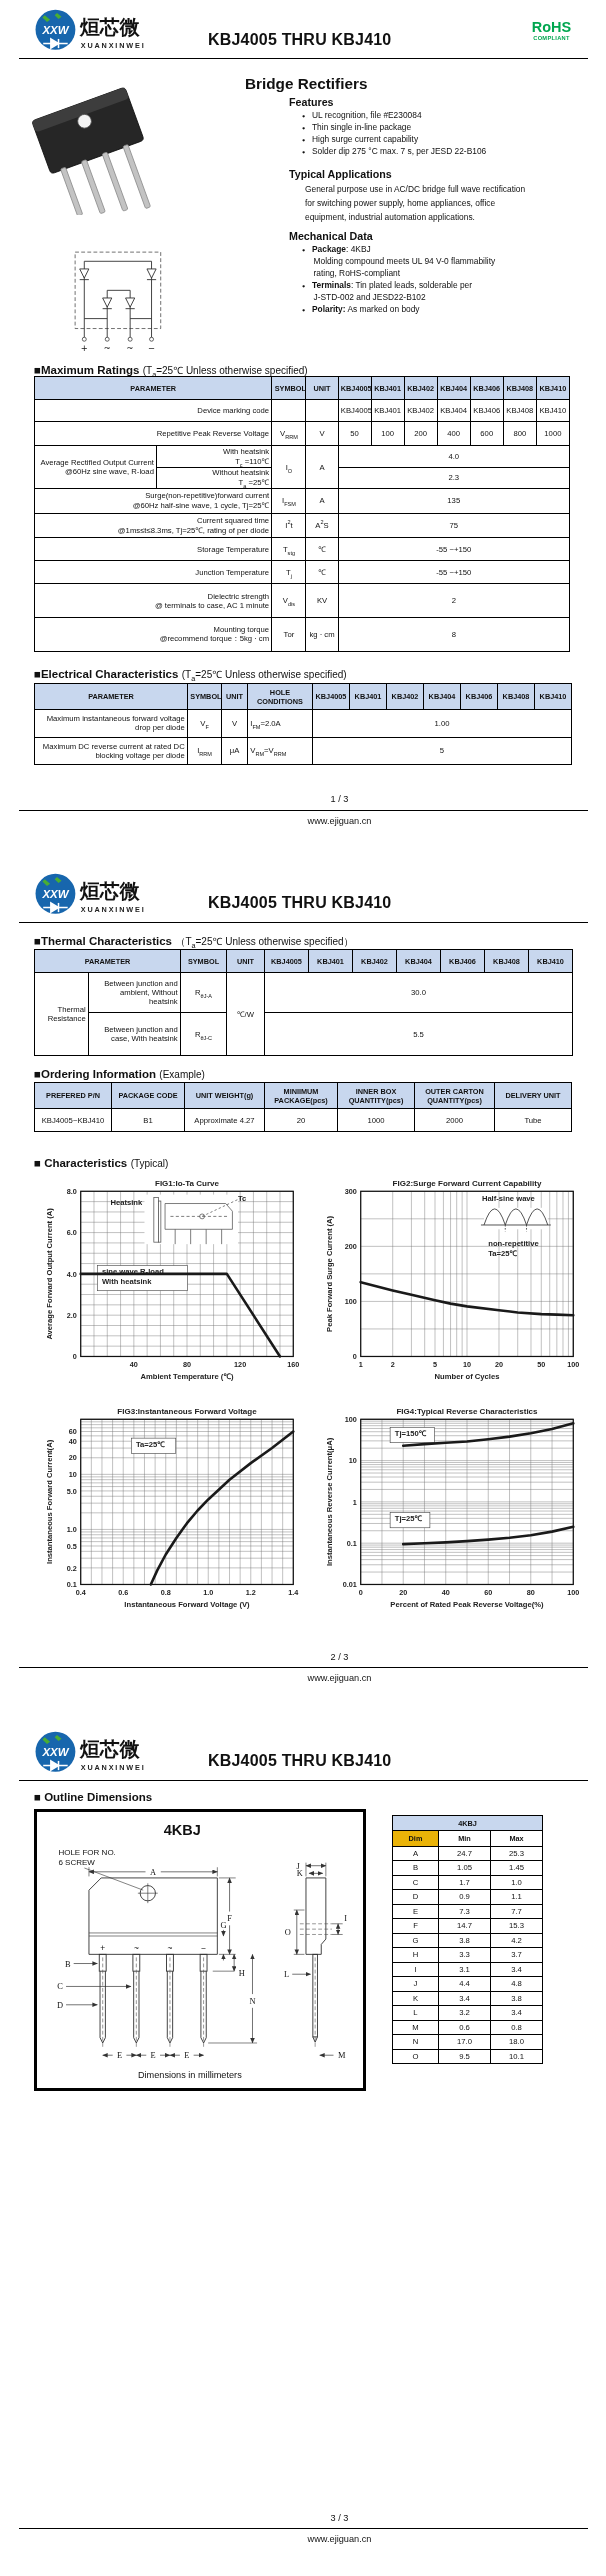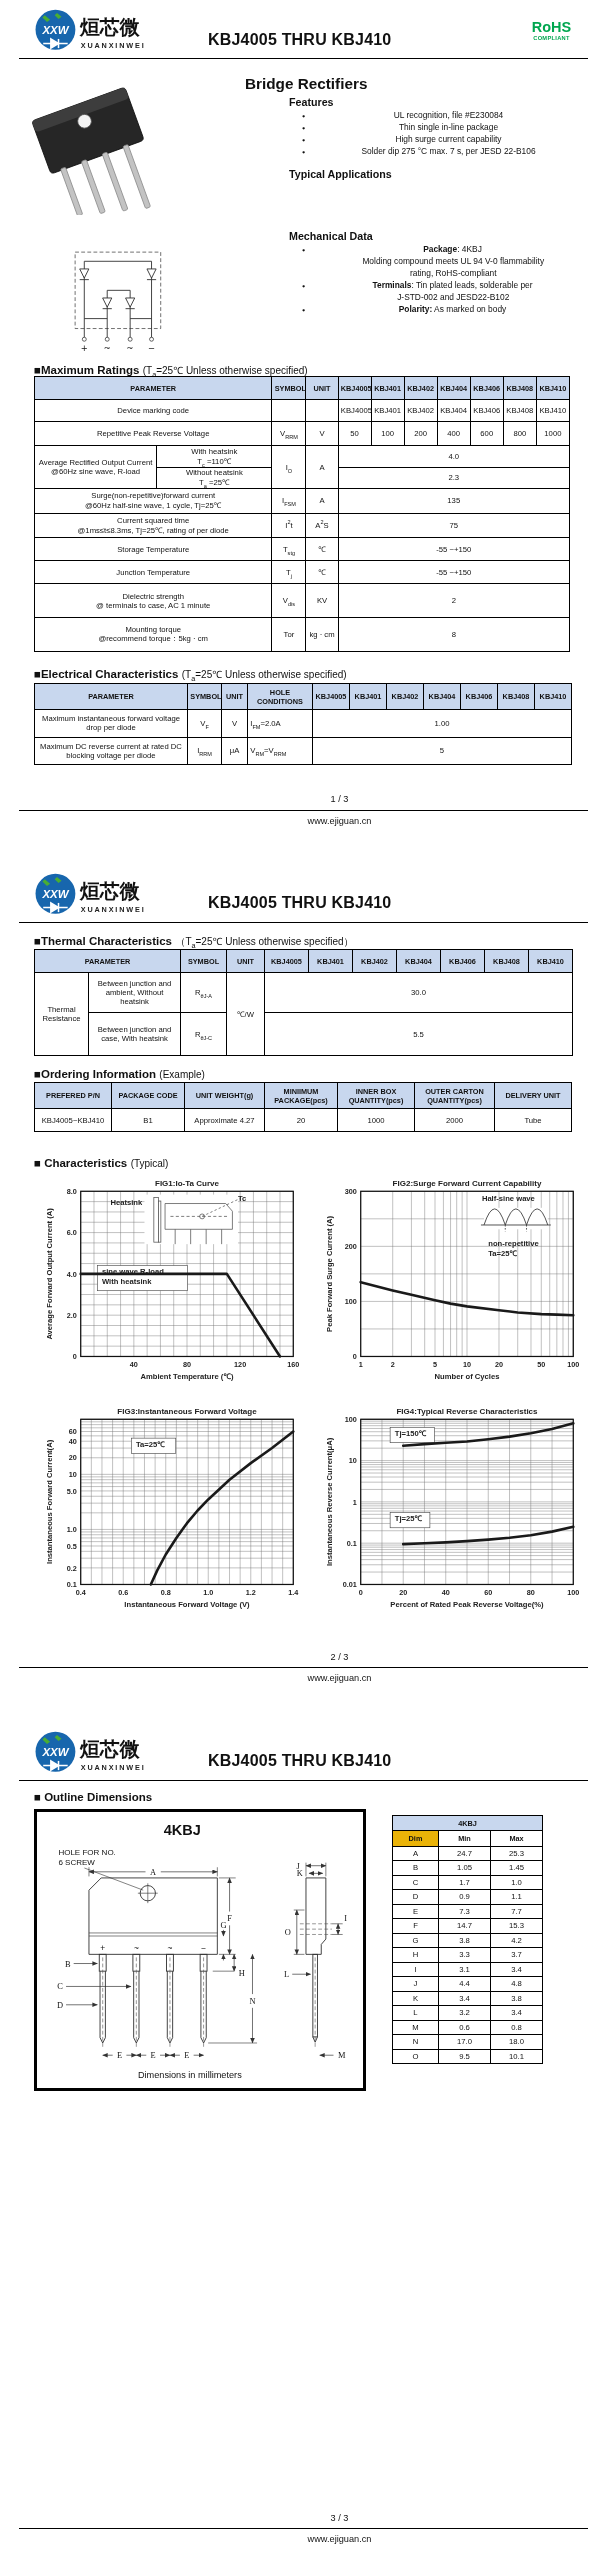--- a/index.html
+++ b/index.html
@@ -8,33 +8,33 @@
 .page{position:absolute;left:0;width:607px;height:859px;background:#fff;overflow:hidden;padding-left:36px;}
 .abs{position:absolute;}
 .hrule{position:absolute;left:19px;right:19px;border-top:1.3px solid #000;}
 .doc-title{position:absolute;font-size:16px;font-weight:bold;letter-spacing:0.2px;white-space:nowrap;}
 .rohs{position:absolute;text-align:center;color:#00a64f;line-height:1.05;}
 .rohs .r1{font-size:14.5px;font-weight:bold;}
 .rohs .r2{font-size:5.7px;font-weight:bold;letter-spacing:0.3px;}
 .rt-title{font-size:15.3px;font-weight:bold;}
 .rt-h{font-size:10.7px;font-weight:bold;}
 .rt{font-size:8.4px;line-height:1.35;}
-ul.blist{list-style:none;text-align:center;}
+ul.blist{list-style:none;}
 ul.blist li{font-size:8.4px;line-height:12px;position:relative;padding-left:10px;}
 ul.blist li::before{content:"●";font-size:5.4px;position:absolute;left:0;top:0.8px;}
 .mech .cont{padding-left:1.5px;}
 .b{font-weight:bold;}
 .sec-h{position:absolute;left:34px;white-space:nowrap;}
 .shb{font-weight:bold;font-size:11.5px;}
 .shc{font-size:10px;}
 .dtable{border-collapse:collapse;font-size:7.7px;table-layout:fixed;position:absolute;background:#fff;}
 .dtable th,.dtable td{border:0.8px solid #000;padding:0.8px 2.3px;text-align:center;vertical-align:middle;}
 .dtable th{background:#c8d7ee;font-weight:bold;font-size:7.3px;}
 .dtable td{font-size:7.7px;}
-.dtable td.param{text-align:center;}
+.dtable td.param{text-align:right;}
 .pre{white-space:pre-line;}
 sub,sup{font-size:72%;line-height:0;}
 .pageno,.site{position:absolute;width:100%;text-align:center;font-size:9.2px;}
 .dims{font-size:8px;}
 .dims td{height:14.5px;padding:0 1.5px;}
 .dims th{height:15.3px;}
 
 .tick{font:bold 9.5px "Liberation Sans",sans-serif;fill:#222;}
 .ctitle{font:bold 10.5px "Liberation Sans",sans-serif;fill:#222;}
 .clabel{font:bold 10px "Liberation Sans",sans-serif;fill:#222;}
@@ -99,20 +99,21 @@
   <div class="abs rt-title" style="left:245px;top:75px">Bridge Rectifiers</div>
   <div class="abs rt-h" style="left:289px;top:96px">Features</div>
   <ul class="abs blist" style="left:302px;top:109px;width:283px">
 
   <li>UL recognition, file #E230084</li>
       <li>Thin single in-line package</li>
       <li>High surge current capability</li>
       <li>Solder dip 275 °C max. 7 s, per JESD 22-B106</li>
     </ul>
   <div class="abs rt-h" style="left:289px;top:168px">Typical  Applications</div>
+  <div class="abs rt" style="left:305px;top:182px;width:283px;line-height:14px">General purpose use in AC/DC bridge full wave rectification<br>for switching power supply, home appliances, office<br>equipment, industrial automation applications.</div>
   <div class="abs rt-h" style="left:289px;top:230px">Mechanical Data</div>
   <ul class="abs blist mech" style="left:302px;top:243px;width:291px">
 
       <li><span class="b">Package</span><span>: 4KBJ</span>
         <div class="cont">Molding compound meets UL 94 V-0 flammability<br>rating, RoHS-compliant</div>
       </li>
 
       <li><span class="b">Terminals</span><span>: Tin plated leads, solderable per</span>
         <div class="cont">J-STD-002 and JESD22-B102</div>
       </li>

